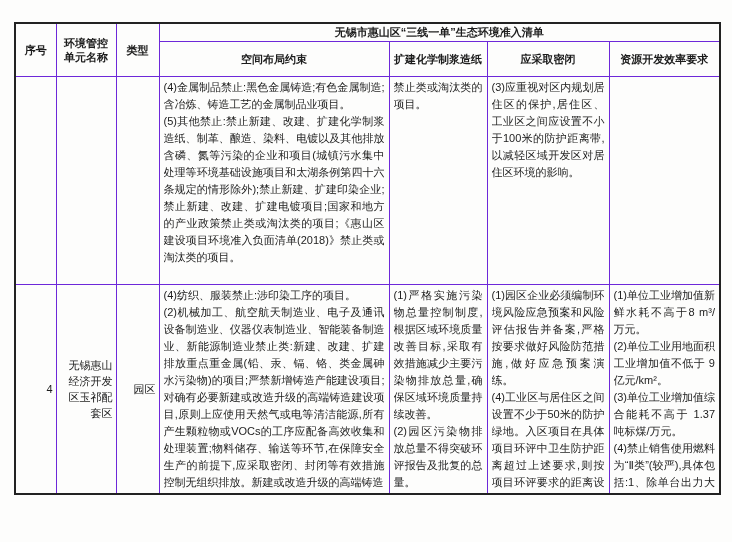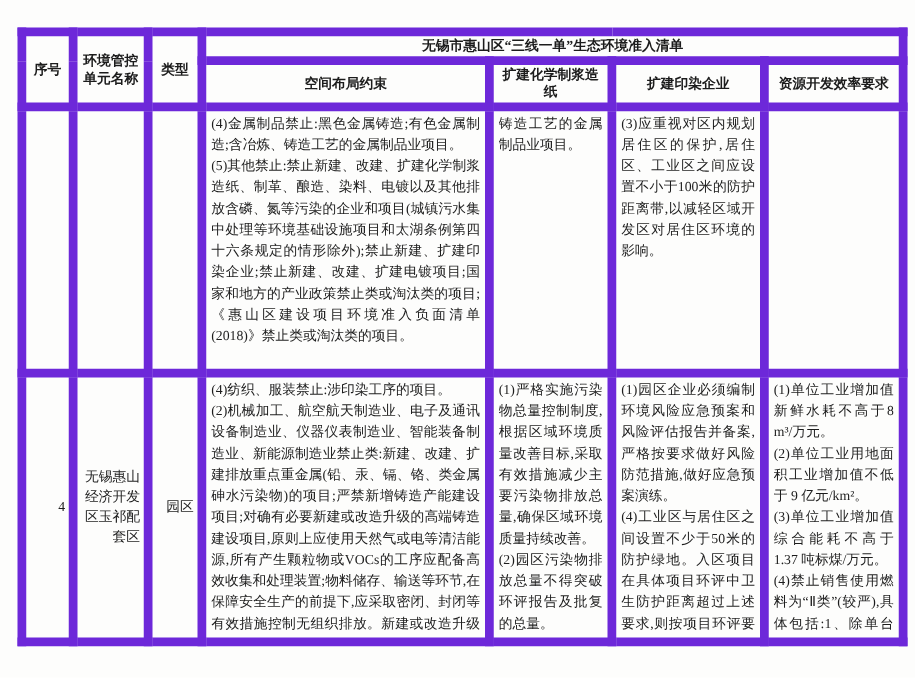--- a/index.html
+++ b/index.html
@@ -8,22 +8,22 @@
     background:#fdfdfc; overflow:hidden;
     font-family:"Liberation Serif","DejaVu Serif",serif;
     color:#1c1c1c;
   }
   table.access {
     position:absolute; left:14px; top:22px; width:705px;
     border-collapse:collapse; table-layout:fixed;
     border:2px solid #222;
   }
   .access th, .access td {
-    border:7px solid #6d28d9;
-    font-family:Liberation Serif, serif;
+    border:1px solid #6d28d9;
+    font-family:Liberation Sans, sans-serif;
     color:#1c1c1c;
     padding:1px 3px;
     overflow:hidden;
   }
   .access th {
     font-weight:bold; font-size:11px; text-align:center; vertical-align:middle;
     line-height:14px;
   }
   tr.banner-row { height:18px; }
   tr.subhead-row { height:35px; }
@@ -63,37 +63,37 @@
         <tr class="banner-row">
       <th rowspan="2">序号</th>
       <th rowspan="2">环境管控单元名称</th>
       <th rowspan="2">类型</th>
       <th colspan="4">无锡市惠山区“三线一单”生态环境准入清单</th>
     </tr>
 
     <tr class="subhead-row">
       <th>空间布局约束</th>
       <th>扩建化学制浆造纸</th>
-      <th>扩建印染企业</th>
+      <th>应采取密闭</th>
       <th>资源开发效率要求</th>
     </tr>
 
     <tr class="body-row-0">
       <td class="center-cell"></td>
       <td class="center-cell"></td>
       <td class="center-cell"></td>
       <td class="text-cell">
         <div class="clip-0">
               <p>(4)金属制品禁止:黑色金属铸造;有色金属制造;含冶炼、铸造工艺的金属制品业项目。</p>
               <p>(5)其他禁止:禁止新建、改建、扩建化学制浆造纸、制革、酿造、染料、电镀以及其他排放含磷、氮等污染的企业和项目(城镇污水集中处理等环境基础设施项目和太湖条例第四十六条规定的情形除外);禁止新建、扩建印染企业;禁止新建、改建、扩建电镀项目;国家和地方的产业政策禁止类或淘汰类的项目;《惠山区建设项目环境准入负面清单(2018)》禁止类或淘汰类的项目。</p>
             </div>
       </td>
       <td class="text-cell">
         <div class="clip-0">
-              <p>铸造工艺的金属制品业项目。</p>
+              <p>禁止类或淘汰类的项目。</p>
             </div>
       </td>
       <td class="text-cell">
         <div class="clip-0">
               <p>(3)应重视对区内规划居住区的保护,居住区、工业区之间应设置不小于100米的防护距离带,以减轻区域开发区对居住区环境的影响。</p>
             </div>
       </td>
       <td class="text-cell">
         <div class="clip-0"></div>
       </td>

